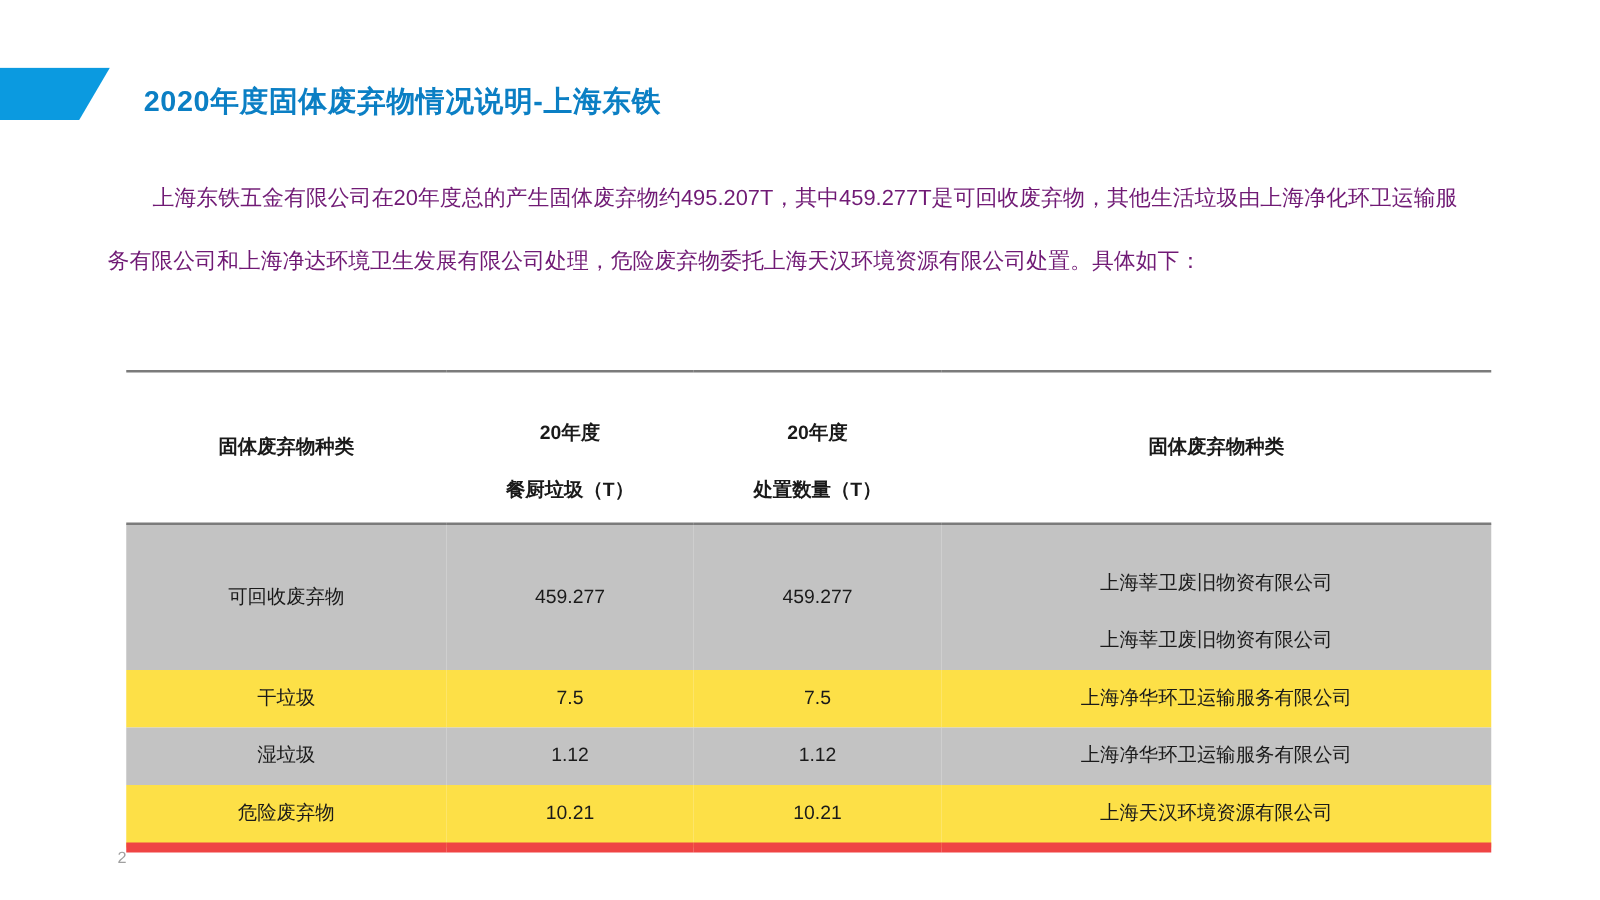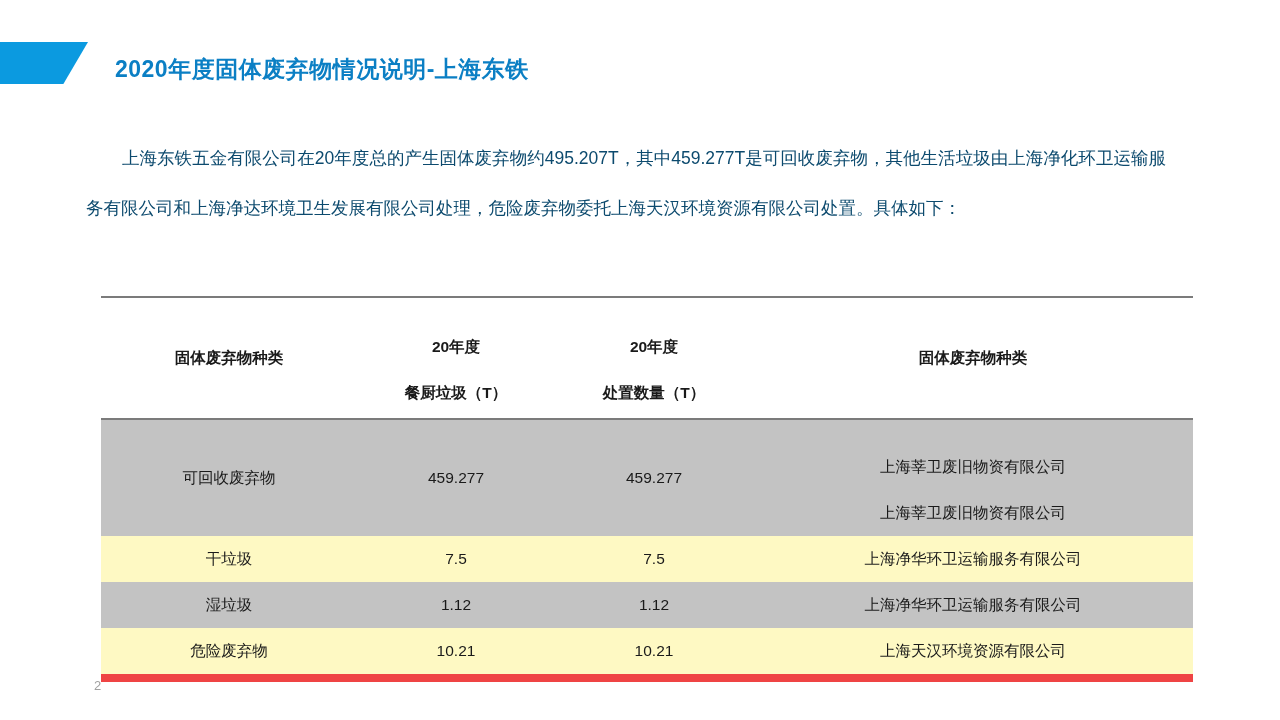--- a/index.html
+++ b/index.html
@@ -12,21 +12,21 @@
     background: #ffffff;
     font-family: "Liberation Sans", sans-serif;
     color: #202020;
     overflow: hidden;
     position: relative;
   }
 
   
   .header {
     position: absolute;
-    top: 4px;
+    top: 16px;
     left: 0;
     width: 1280px;
     height: 104px;
   }
   .header-flag {
     position: absolute;
     top: 38px;
     left: 0;
     width: 88px;
     height: 42px;
@@ -45,21 +45,21 @@
   }
 
   
   .para {
     position: absolute;
     top: 133px;
     left: 86px;
     width: 1080px;
     font-size: 17.5px;
     line-height: 50px;
-    color: #0c4a6e;
+    color: #701a75;
     text-align: justify;
     text-indent: 36px;
   }
 
   
   .table-wrap {
     position: absolute;
     top: 296px;
     left: 101px;
     width: 1060px;
@@ -85,21 +85,21 @@
     color: #1a1a1a;
     text-align: center;
     padding: 12px 4px;
     line-height: 22px;
     border: none;
   }
   table.waste tbody tr.shaded td {
     background: #c3c3c3;
   }
   table.waste tbody tr.plain td {
-    background: #fef9c3;
+    background: #fde047;
   }
   table.waste tbody tr.last td {
     border-bottom: 8px solid #ef4444;
   }
   .col-kind   { width: 248px; margin-top: 20px; }
   .col-gen    { width: 190px; }
   .col-disp   { width: 190px; }
   .col-dest   { width: 432px; }
 
   .dest-line { display: block; margin-top: 24px; }

